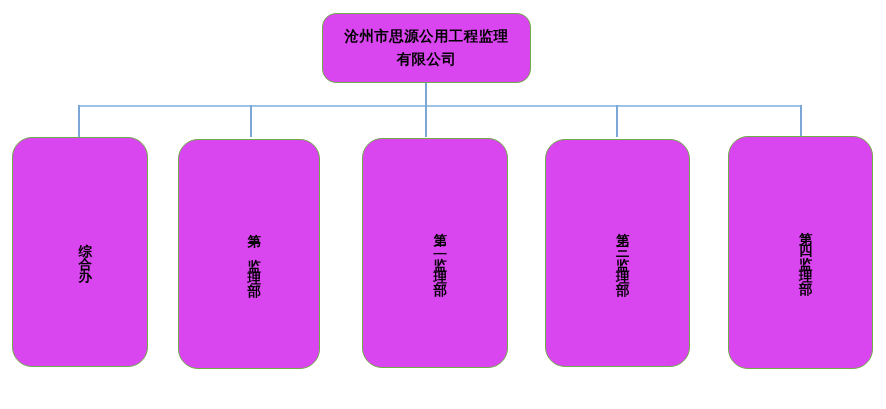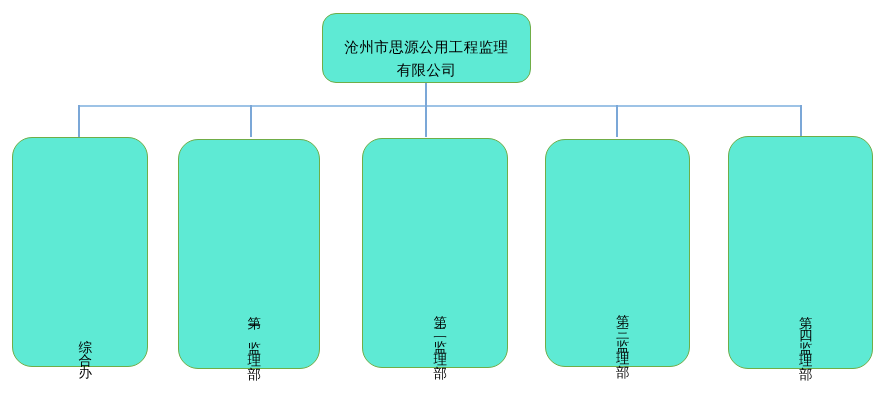--- a/index.html
+++ b/index.html
@@ -13,25 +13,26 @@
     height: 409px;
     background: #ffffff;
     font-family: "DejaVu Sans", "Liberation Sans", sans-serif;
     overflow: hidden;
   }
 
   
   .node {
     position: absolute;
     box-sizing: border-box;
-    background: #5eead4;
+    background: #d946ef;
     border: 1.4px solid #70AD47;
     display: flex;
-    align-items: flex-end;
+    align-items: center;
     justify-content: center;
+    font-weight: bold;
   }
   .node.root {
     border-radius: 14px;
   }
   .node.child {
     border-radius: 20px;
   }
 
   .root-label {
     font-size: 14.5px;

